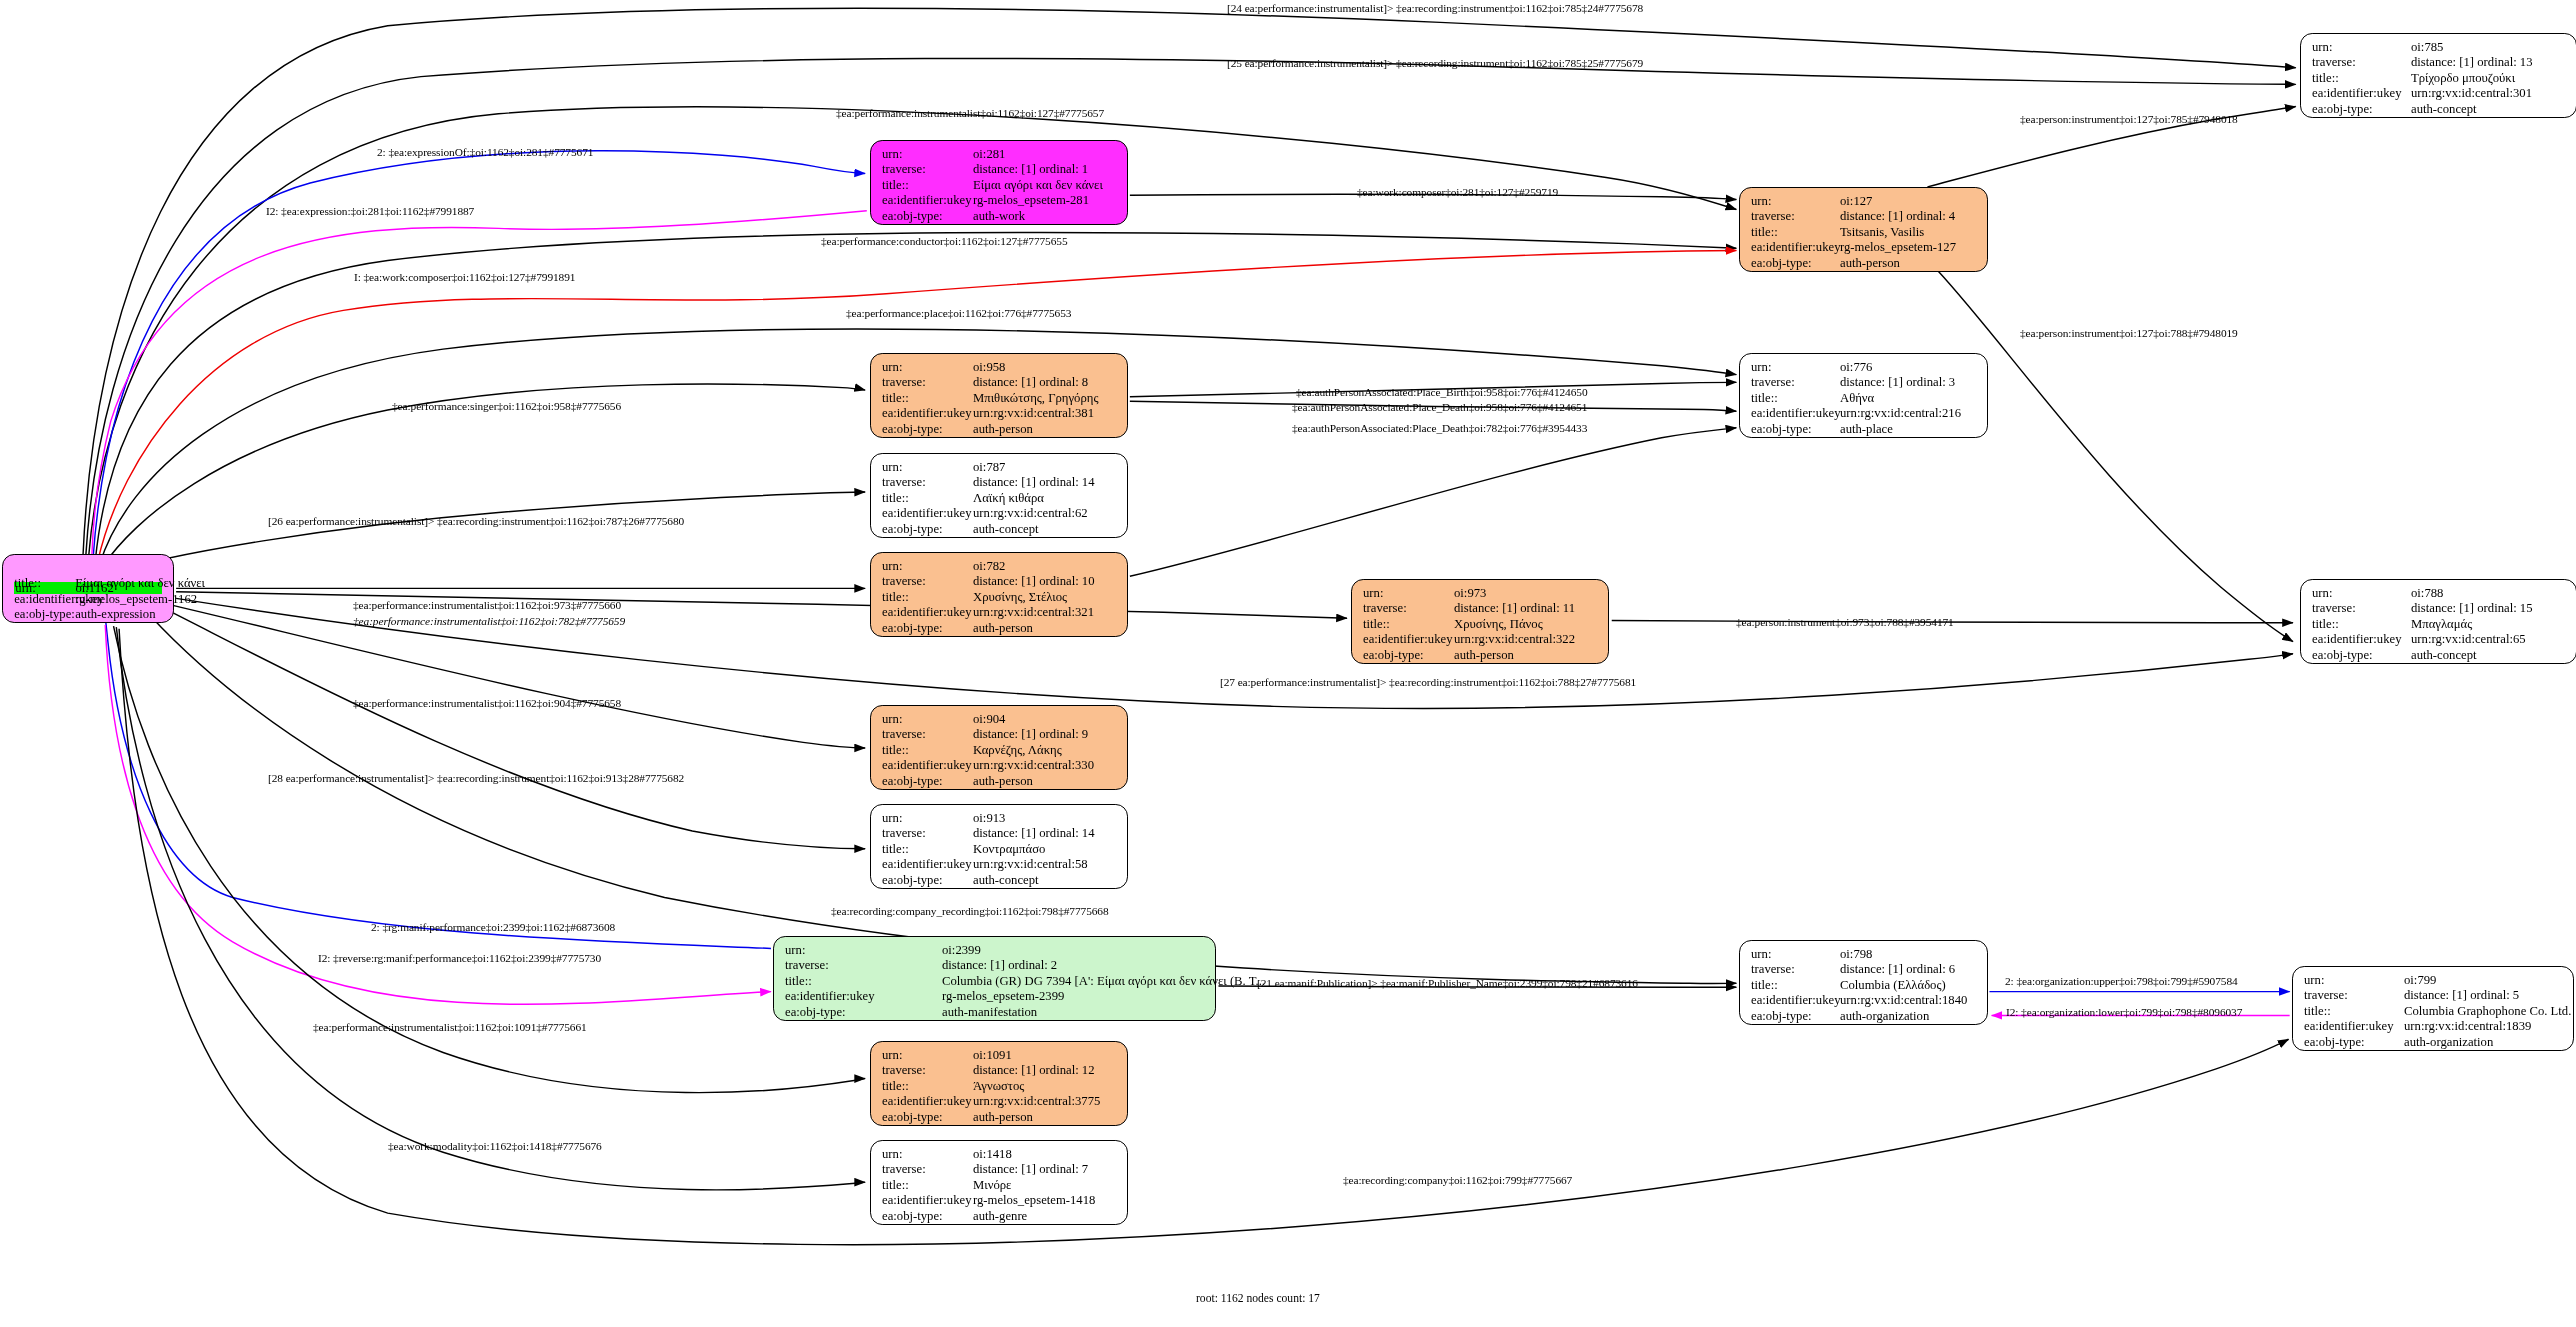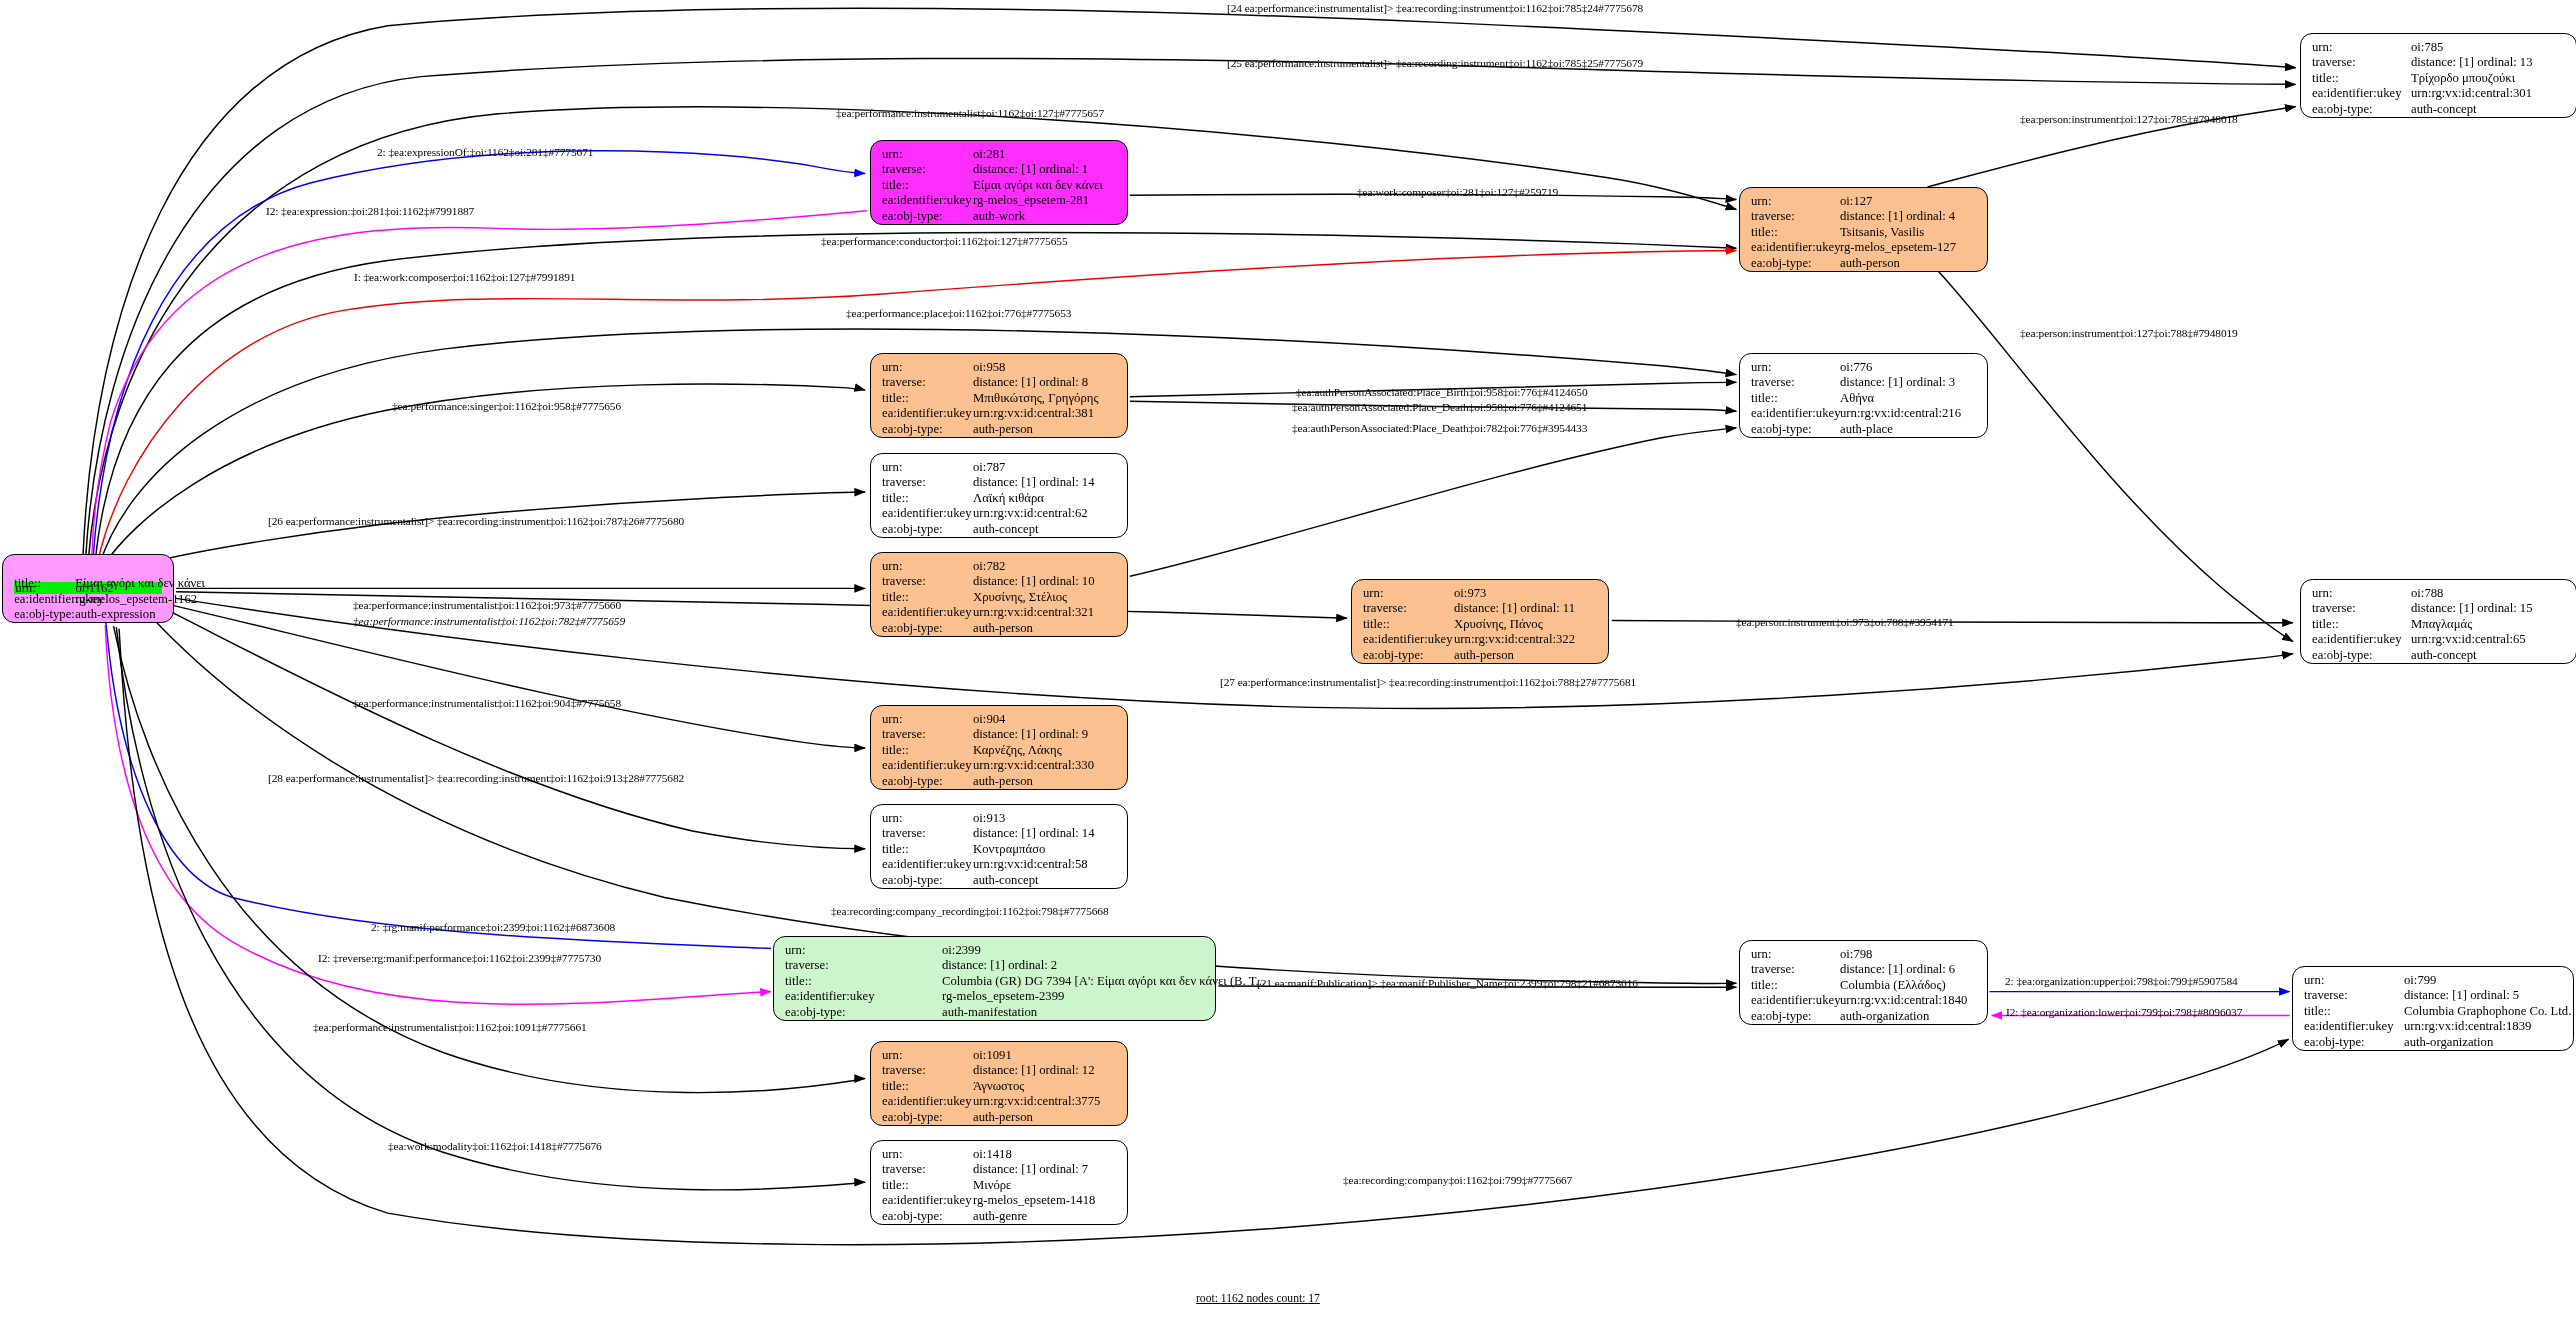--- a/index.html
+++ b/index.html
@@ -551,16 +551,16 @@
       <div class="elabel" style="left: 371px; top: 922px;">2: ‡rg:manif:performance‡oi:2399‡oi:1162‡#6873608</div>
       <div class="elabel" style="left: 318px; top: 953px;">I2: ‡reverse:rg:manif:performance‡oi:1162‡oi:2399‡#7775730</div>
       <div class="elabel" style="left: 1257px; top: 978px;">[21 ea:manif:Publication]&gt; ‡ea:manif:Publisher_Name‡oi:2399‡oi:798‡21#6873616</div>
       <div class="elabel" style="left: 2005px; top: 976px;">2: ‡ea:organization:upper‡oi:798‡oi:799‡#5907584</div>
       <div class="elabel" style="left: 2006px; top: 1007px; text-align: center;">I2: ‡ea:organization:lower‡oi:799‡oi:798‡#8096037</div>
       <div class="elabel" style="left: 313px; top: 1022px;">‡ea:performance:instrumentalist‡oi:1162‡oi:1091‡#7775661</div>
       <div class="elabel" style="left: 388px; top: 1141px;">‡ea:work:modality‡oi:1162‡oi:1418‡#7775676</div>
       <div class="elabel" style="left: 1343px; top: 1175px;">‡ea:recording:company‡oi:1162‡oi:799‡#7775667</div>
     </div>
 
-  <div class="footer" style="left:1196px;top:1292px;text-decoration:underline;">root: 1162 nodes count: 17</div>
+  <div class="footer" style="left:1196px;top:1292px;">root: 1162 nodes count: 17</div>
 
 </div>
 
 
 </body></html>

